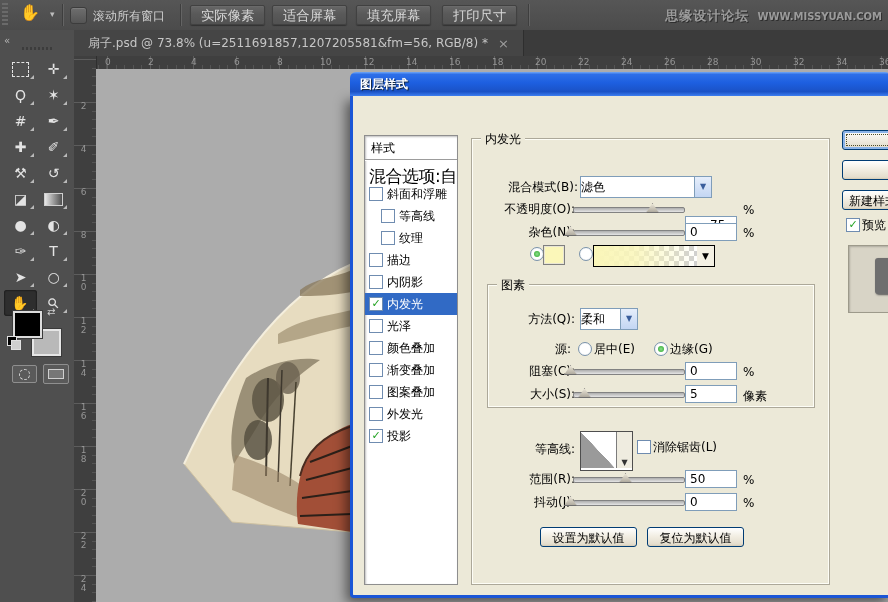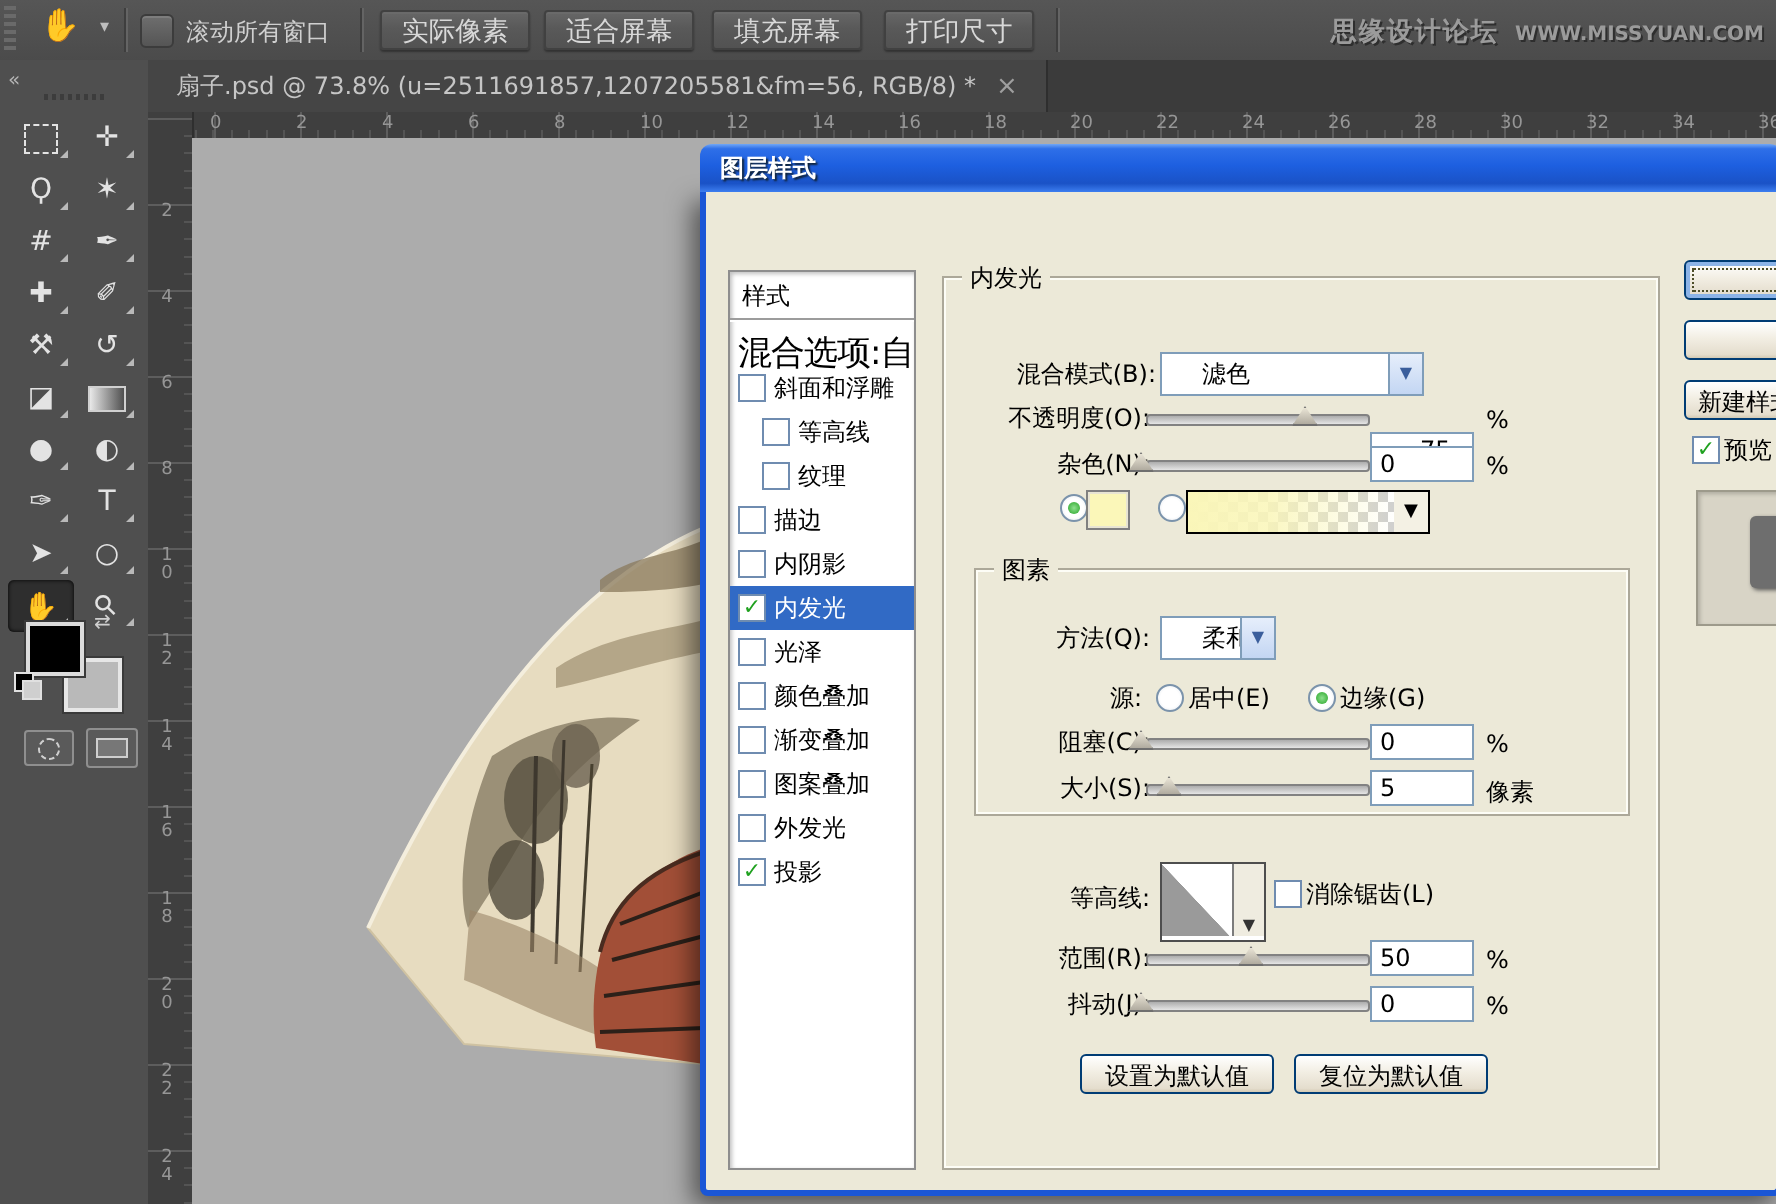--- a/index.html
+++ b/index.html
@@ -87,21 +87,21 @@
   #styles-list .hdr{padding:4px 0 2px 6px;height:16px;}
   #styles-list .div{border-top:1px solid #9c9c9c;border-bottom:1px solid #fff;margin:1px 0;}
   #styles-list .bl{padding:3px 0 3px 4px;font-size:17px;letter-spacing:-.5px;height:15px;white-space:nowrap;}
   .li{display:flex;align-items:center;height:22px;white-space:nowrap;}
   .li .cb{width:12px;height:12px;border:1px solid #6f8cb0;background:#fff;margin-left:4px;flex:0 0 auto;
      font-size:11px;line-height:11px;text-align:center;color:#1fa11f;font-weight:bold;}
   .li.ind .cb{margin-left:16px;}
   .li .t{margin-left:4px;}
   .li.sel{background:#316ac5;color:#fff;}
   .combo{position:absolute;height:20px;background:#fff;border:1px solid #7f9db9;display:flex;}
-  .combo .ct{flex:1;padding:2px 0 0 20px;overflow:hidden;white-space:nowrap;}
+  .combo .ct{flex:1;padding:2px 0 0 0;overflow:hidden;white-space:nowrap;}
   .combo .ca{width:16px;border-left:1px solid #7f9db9;background:linear-gradient(#e6eefb,#c3d6f3);
      color:#3a5e9c;font-size:8px;text-align:center;line-height:19px;}
   .track{position:absolute;width:110px;height:4px;border:1px solid #828282;border-radius:2px;
      background:linear-gradient(#adadad,#e5e5e5);}
   .thumb{position:absolute;width:13px;height:10px;clip-path:polygon(50% 0,100% 100%,0 100%);
      background:linear-gradient(180deg,#efeadb,#a9a499);box-shadow:inset 0 0 0 1px #6f6f6f;}
   .vbox{position:absolute;width:52px;height:18px;border:1px solid #7f9db9;background:#fff;
      font:12px "DejaVu Sans",sans-serif;padding:0 0 0 4px;box-sizing:border-box;}
   .radio{position:absolute;width:12px;height:12px;border:1px solid #7b93ab;border-radius:50%;
      background:radial-gradient(#fff 55%,#dfe5ec);}

